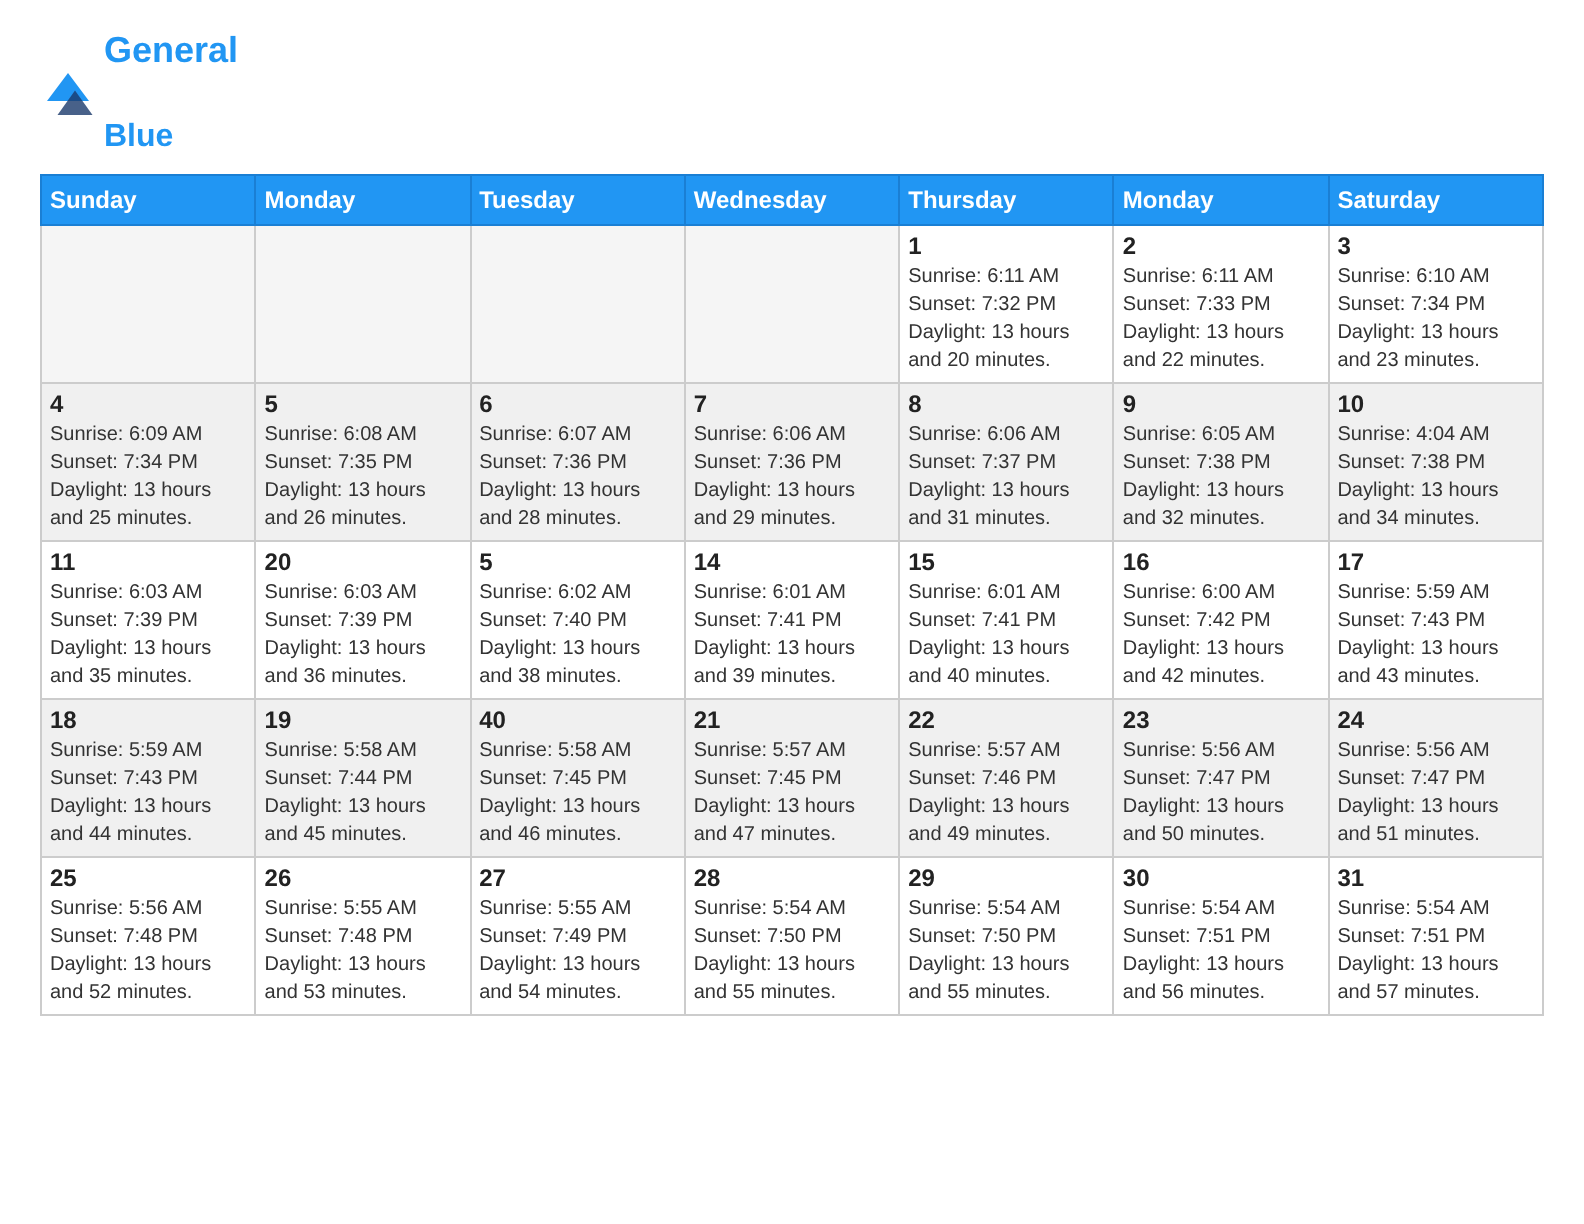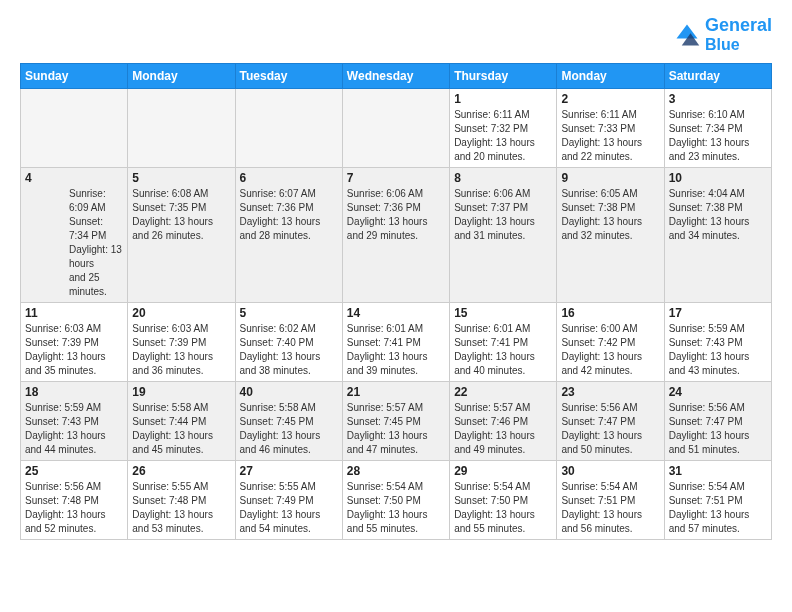--- a/index.html
+++ b/index.html
@@ -10,21 +10,21 @@
       height: 612px;
       overflow: hidden;
     }
     .page {
       width: 792px;
       height: 612px;
       padding: 16px 20px 10px 20px;
     }
     .header {
       display: flex;
-      justify-content: flex-end;
+      justify-content: flex-start;
       align-items: flex-start;
       margin-bottom: 10px;
     }
     .logo {
       display: flex;
       align-items: center;
       gap: 4px;
     }
     .logo-text {
       font-size: 18px;
@@ -96,21 +96,21 @@
 
 <div class="page">
   <div class="header">
     <div class="logo">
       <svg class="logo-icon" viewBox="0 0 32 32">
         <polygon points="16,4 28,20 4,20" fill="#2196f3"></polygon>
         <polygon points="20,14 30,28 10,28" fill="#1a3a6b" opacity="0.8"></polygon>
       </svg>
       <div>
         <div class="logo-text"><span>General</span></div>
-        <div class="logo-text" style="color:#2196f3; font-size:16px;">Blue</div>
+        <div class="logo-text" style="color:#2196f3; font-size:16px;margin-top:24px;">Blue</div>
       </div>
     </div>
     <div class="title-block">
       <div class="main-title"></div>
       <div class="subtitle"></div>
     </div>
   </div>
 
   <table class="calendar">
     <thead>
@@ -148,21 +148,21 @@
             <div class="day-num">3</div>
             <div class="day-info" style="white-space: pre-line;">Sunrise: 6:10 AM
 Sunset: 7:34 PM
 Daylight: 13 hours
 and 23 minutes.</div>
           </td>
         </tr>
         <tr class="row-shade">
           <td>
             <div class="day-num">4</div>
-            <div class="day-info" style="white-space: pre-line; margin-left: 44px;">Sunrise: 6:09 AM
+            <div class="day-info" style="white-space: pre-line;">Sunrise: 6:09 AM
 Sunset: 7:34 PM
 Daylight: 13 hours
 and 25 minutes.</div>
           </td>
           <td>
             <div class="day-num">5</div>
             <div class="day-info" style="white-space: pre-line;">Sunrise: 6:08 AM
 Sunset: 7:35 PM
 Daylight: 13 hours
 and 26 minutes.</div>

